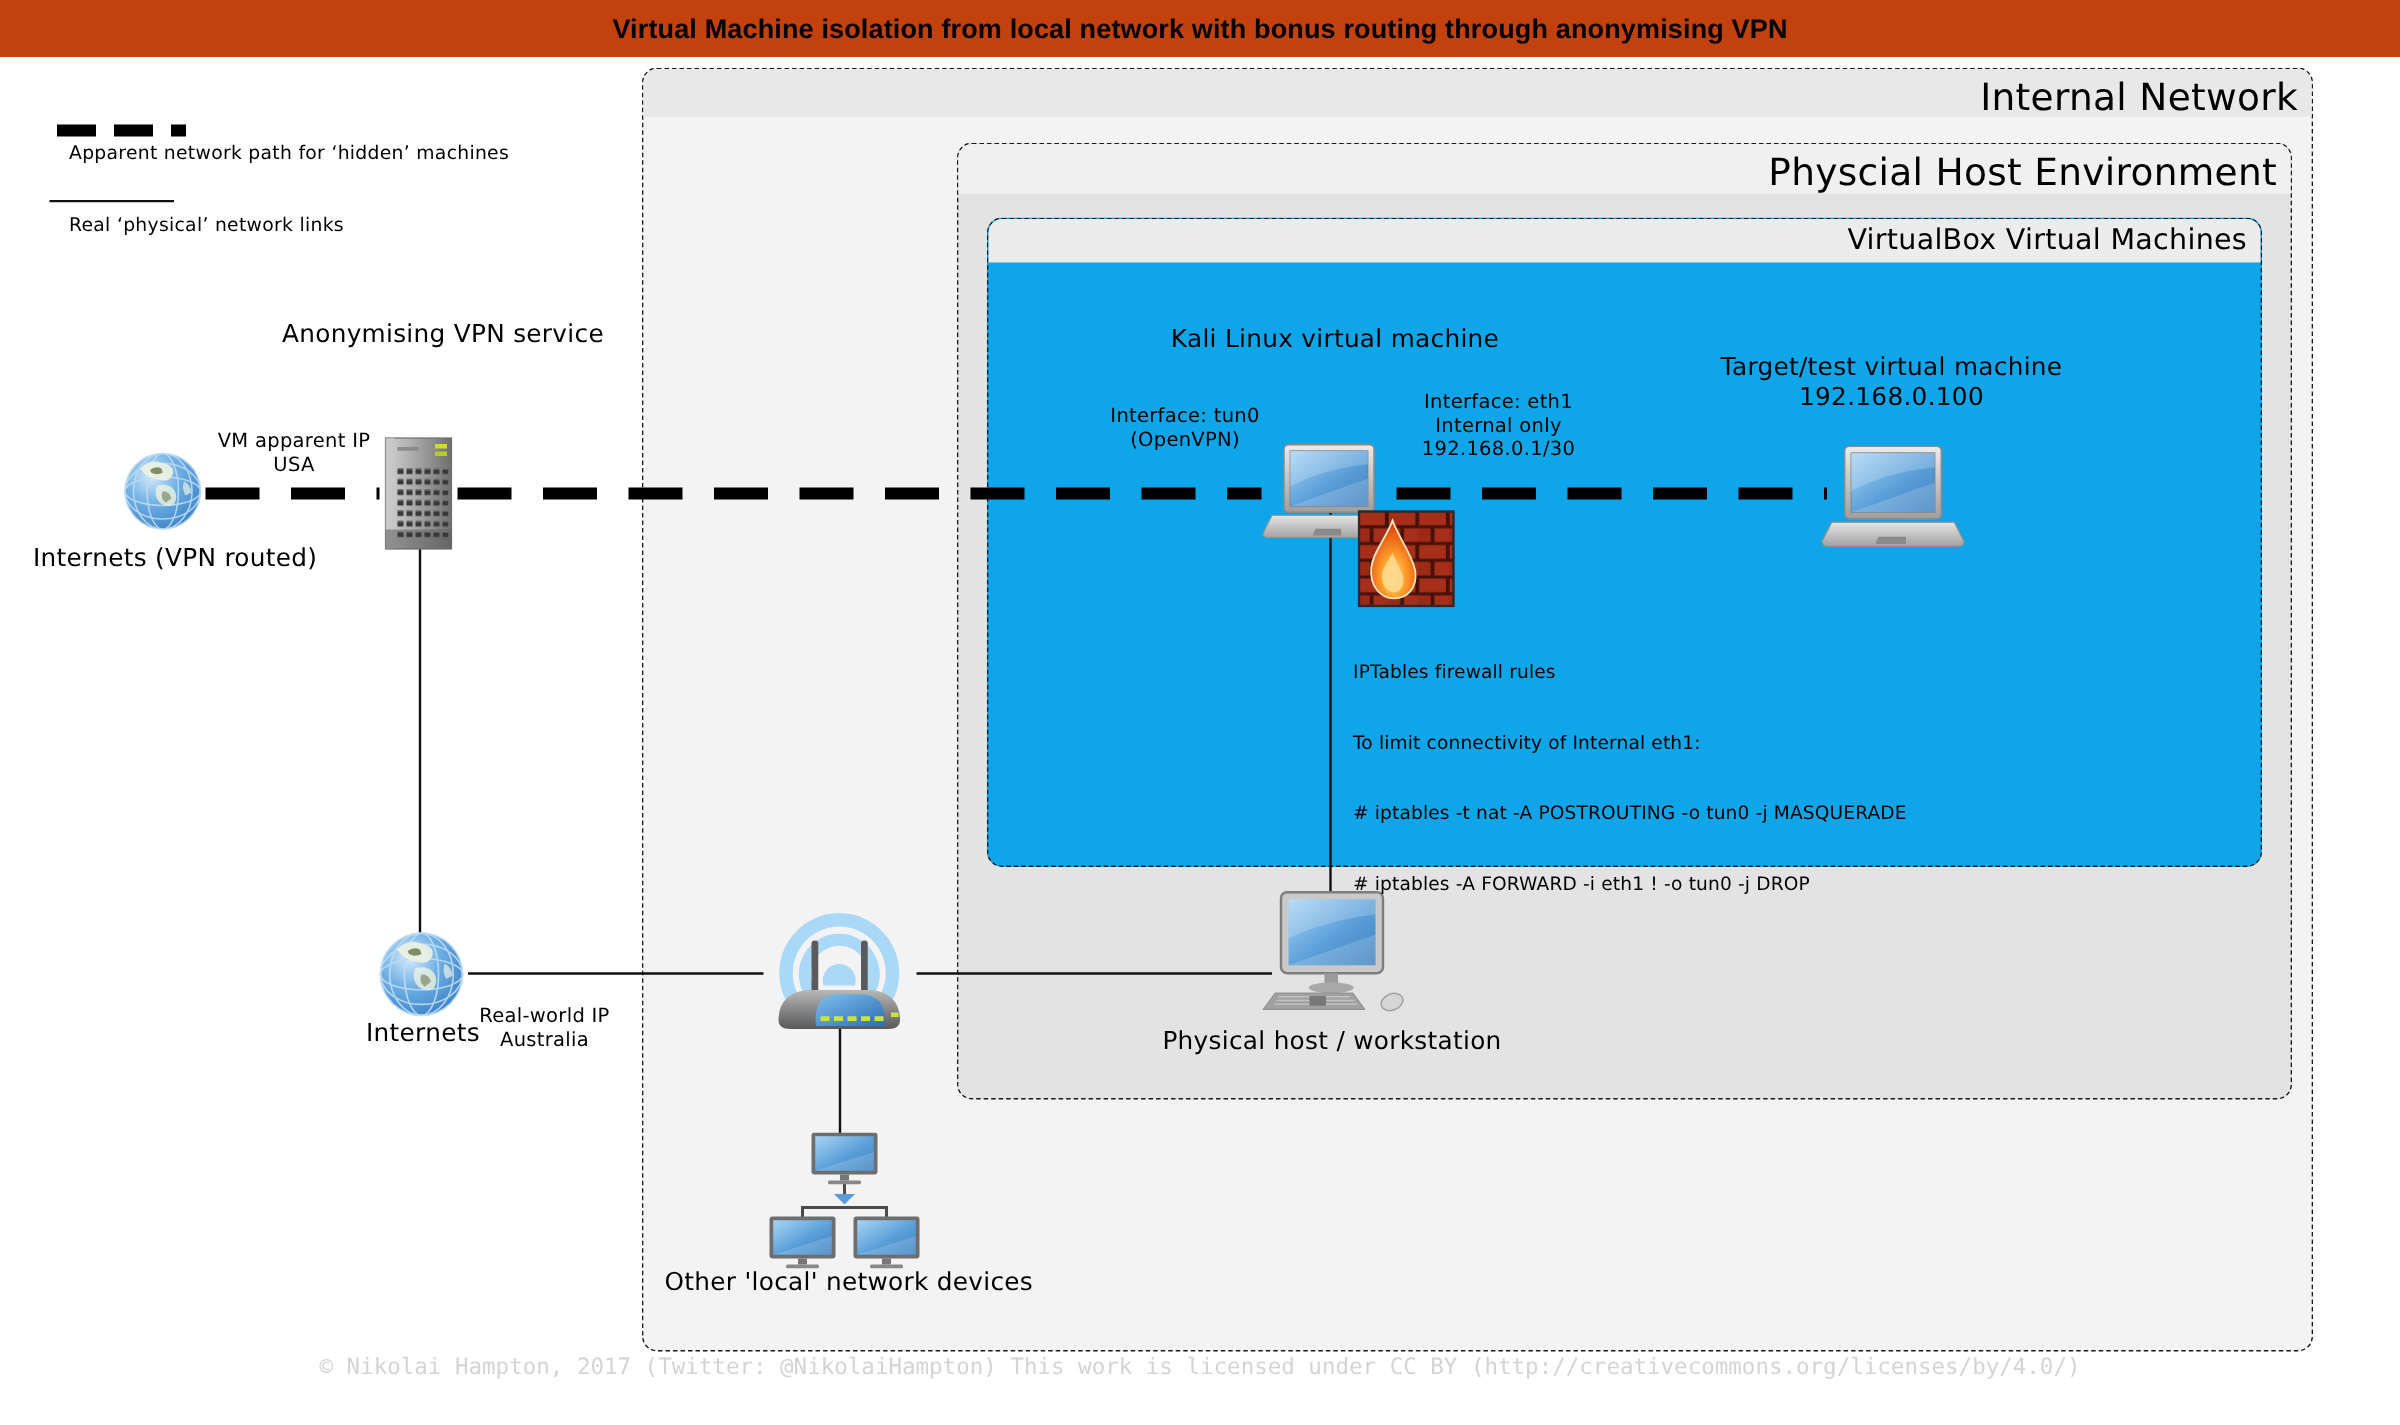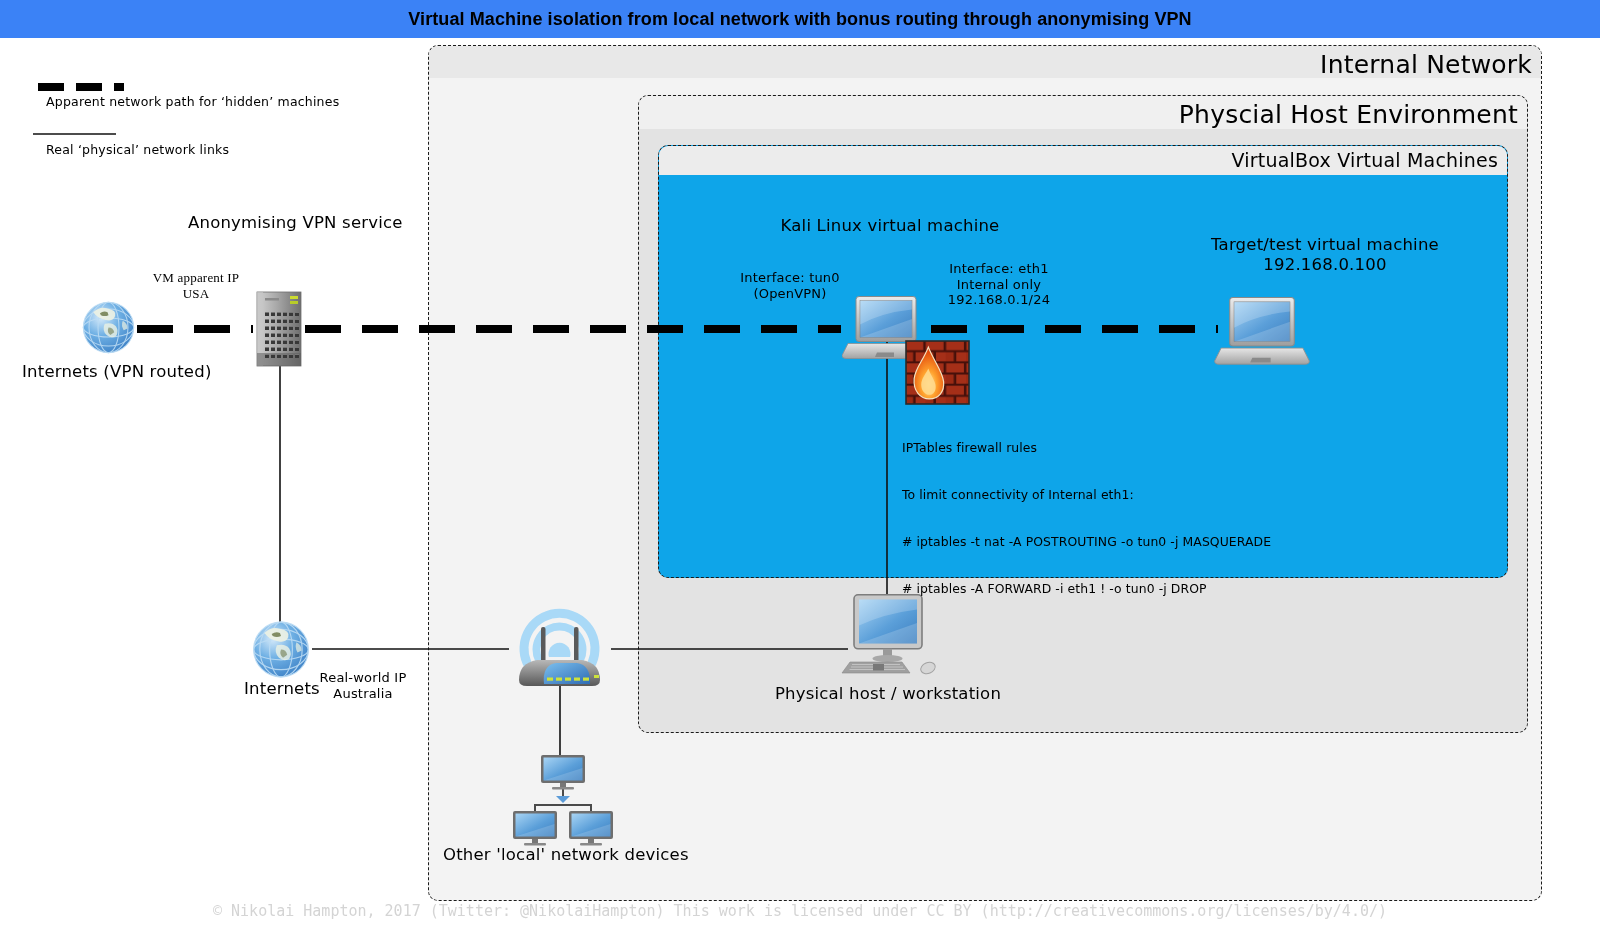--- a/index.html
+++ b/index.html
@@ -1,20 +1,20 @@
 <!DOCTYPE html>
 <html><head>
 <meta charset="utf-8">
 <style>
   html,body{margin:0;padding:0;background:#fff;}
   #canvas{position:relative;width:1600px;height:950px;background:#ffffff;overflow:hidden;
           font-family:"DejaVu Sans",sans-serif;color:#000;}
   .abs{position:absolute;}
   
-  #title-bar{left:0;top:0;width:1600px;height:38px;background:#3b82f6;z-index:6;
+  #title-bar{left:0;top:0;width:1600px;height:38px;background:#c2410c;z-index:6;
              display:flex;align-items:center;justify-content:center;
              font-family:"Liberation Sans",sans-serif;font-size:18px;font-weight:600;letter-spacing:.1px;}
   
   .dashed-box{border:1.6px dashed #1a1a1a;border-radius:10px;box-sizing:border-box;z-index:1;}
   #box-internal{left:428px;top:45px;width:1114px;height:856px;background:#f3f3f3;}
   #box-internal .strip{position:absolute;left:0;top:0;right:0;height:32px;background:#e8e8e8;border-radius:9px 9px 0 0;}
   #box-phe{left:638px;top:95px;width:890px;height:638px;background:#e3e3e3;}
   #box-phe .strip{position:absolute;left:0;top:0;right:0;height:33px;background:#f0f0f0;border-radius:9px 9px 0 0;}
   #box-vbox{left:658px;top:145px;width:850px;height:433px;background:#0ea5e9;}
   #box-vbox .strip{position:absolute;left:0;top:0;right:0;height:29px;background:#ececec;border-radius:9px 9px 0 0;}
@@ -26,21 +26,21 @@
   .icon{z-index:3;}
   .icon svg{display:block;width:100%;height:100%;}
   
   .lbl{z-index:4;white-space:nowrap;letter-spacing:.2px;}
   .lbl-lg{font-size:16.5px;}
   .lbl-sm{font-size:13px;line-height:15.5px;}
   .ctr{text-align:center;}
   #legend-dashed-label,#legend-solid-label{font-size:12.5px;}
   #iptables-block{left:902px;top:409px;z-index:4;font-size:12.4px;line-height:15.6px;letter-spacing:.1px;white-space:pre;}
   #kali-title{left:740px;top:216px;width:300px;}
-  #target-label{left:1200px;top:235px;width:250px;line-height:19.5px;}
+  #target-label{left:1136px;top:235px;width:250px;line-height:19.5px;}
   #host-label{left:763px;top:684px;width:250px;}
   #footer{left:0;top:902px;width:1600px;text-align:center;z-index:5;
           font-family:"DejaVu Sans Mono",monospace;font-size:15px;color:#d4d4d4;letter-spacing:0;}
 </style>
 </head>
 <body>
 
 <div id="canvas">
 
   <svg width="0" height="0" style="position:absolute" aria-hidden="true">
@@ -135,21 +135,21 @@
   </svg>
 
   <div class="abs" id="title-bar">
     <span>Virtual Machine isolation from local network with bonus routing through anonymising VPN</span>
   </div>
 
   <div class="abs lbl" id="legend-dashed-label" style="left:46px;top:94px;">Apparent network path for ‘hidden’ machines</div>
   <div class="abs lbl" id="legend-solid-label" style="left:46px;top:142px;">Real ‘physical’ network links</div>
 
   <div class="abs lbl lbl-lg" style="left:188px;top:213px;">Anonymising VPN service</div>
-  <div class="abs lbl lbl-sm ctr" style="left:138px;top:270px;width:116px;font-family:Liberation Serif, serif;">
+  <div class="abs lbl lbl-sm ctr" style="left:138px;top:287px;width:116px;">
     <div>VM apparent IP</div>
     <div>USA</div>
   </div>
   <div class="abs lbl lbl-lg" style="left:22px;top:362px;">Internets (VPN routed)</div>
 
   <div class="abs icon" style="left:80px;top:296px;width:57px;height:63px;">
     <svg viewBox="0 0 60 60">
       <circle cx="30" cy="30" r="26.5" fill="url(#globeG)"></circle>
       <g fill="none" stroke="#bcdcf4" stroke-width="1.1" opacity="0.9">
         <ellipse cx="30" cy="30" rx="11" ry="26.5"></ellipse>
@@ -179,21 +179,21 @@
   </div>
 
   <div class="abs lbl lbl-lg ctr" id="kali-title">Kali Linux virtual machine</div>
   <div class="abs lbl lbl-sm ctr" style="left:715px;top:270px;width:150px;">
     <div>Interface: tun0</div>
     <div>(OpenVPN)</div>
   </div>
   <div class="abs lbl lbl-sm ctr" style="left:924px;top:261px;width:150px;">
     <div>Interface: eth1</div>
     <div>Internal only</div>
-    <div>192.168.0.1/24</div>
+    <div>192.168.0.1/30</div>
   </div>
 
   <div class="abs icon" style="left:842px;top:296px;width:88px;height:66px;">
     <svg viewBox="0 0 88 66">
       <rect x="14" y="0.5" width="60" height="45" rx="3" fill="url(#frameG)" stroke="#8a8a8a"></rect>
       <rect x="18" y="4.5" width="52" height="37" fill="url(#screenG)" stroke="#7a7a7a" stroke-width="0.5"></rect>
       <path d="M18 41.5 L70 23 V41.5 Z" fill="#fff" opacity="0.18"></path>
       <path d="M18 4.5 h52 v9 q-30 3 -52 15 z" fill="#fff" opacity="0.2"></path>
       <path d="M6 47.5 H82 L88 59.5 Q88 62.5 84 62.5 H4 Q0 62.5 0 59.5 Z" fill="url(#baseG)" stroke="#8f8f8f" stroke-width="0.8"></path>
       <path d="M35 56.5 h17 v4.5 h-19 z" fill="#8a8a8a"></path>

